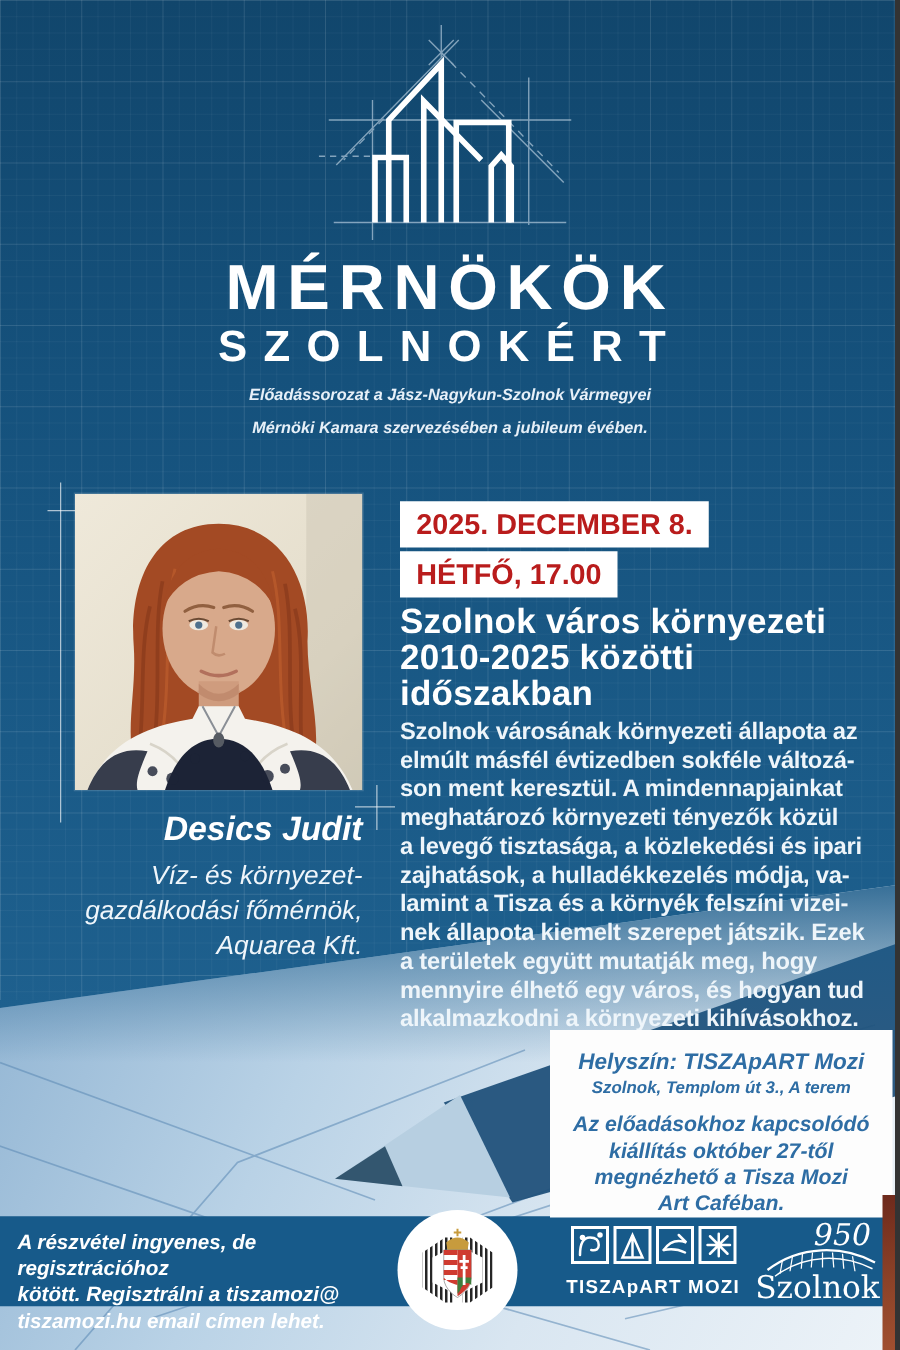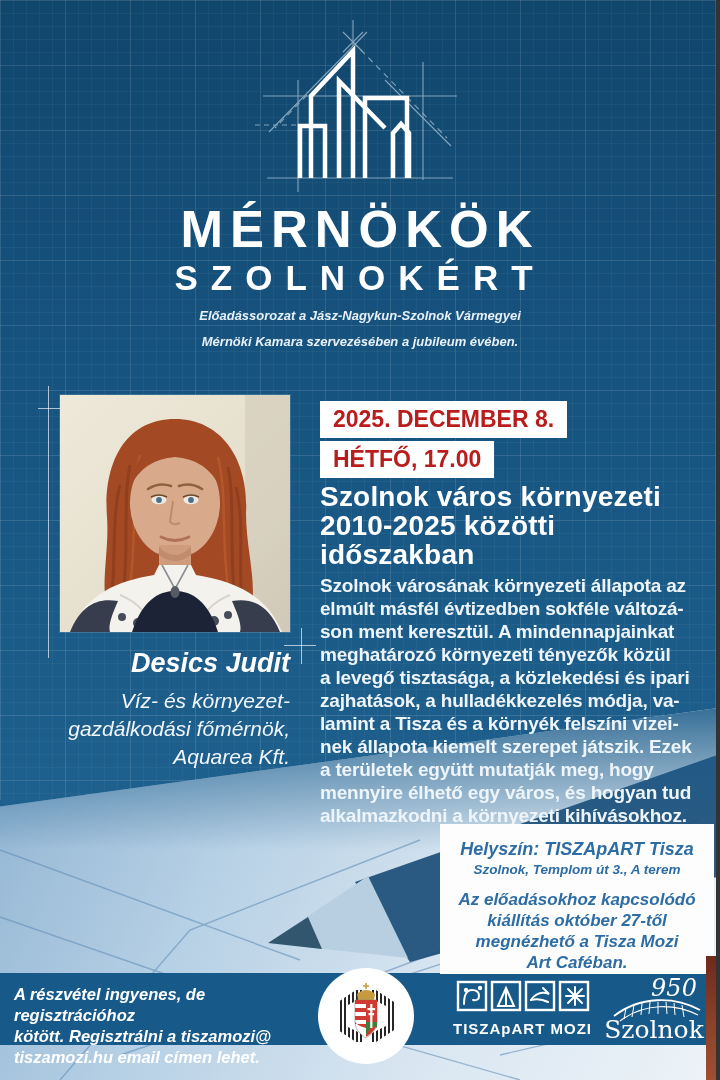--- a/index.html
+++ b/index.html
@@ -223,21 +223,21 @@
     <div>a levegő tisztasága, a közlekedési és ipari</div>
     <div>zajhatások, a hulladékkezelés módja, va-</div>
     <div>lamint a Tisza és a környék felszíni vizei-</div>
     <div>nek állapota kiemelt szerepet játszik. Ezek</div>
     <div>a területek együtt mutatják meg, hogy</div>
     <div>mennyire élhető egy város, és hogyan tud</div>
     <div>alkalmazkodni a környezeti kihívásokhoz.</div>
   </div>
 
   <div class="venue">
-    <div class="v1">Helyszín: TISZApART Tisza</div>
+    <div class="v1">Helyszín: TISZApART Mozi</div>
     <div class="v2">Szolnok, Templom út 3., A terem</div>
     <div class="note">
       <div>Az előadásokhoz kapcsolódó</div>
       <div>kiállítás október 27-től</div>
       <div>megnézhető a Tisza Mozi</div>
       <div>Art Caféban.</div>
     </div>
   </div>
 
   <div class="band"></div>

